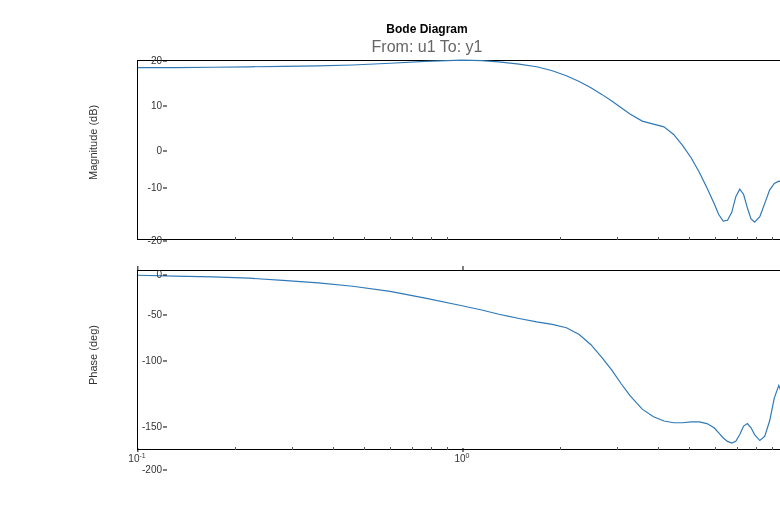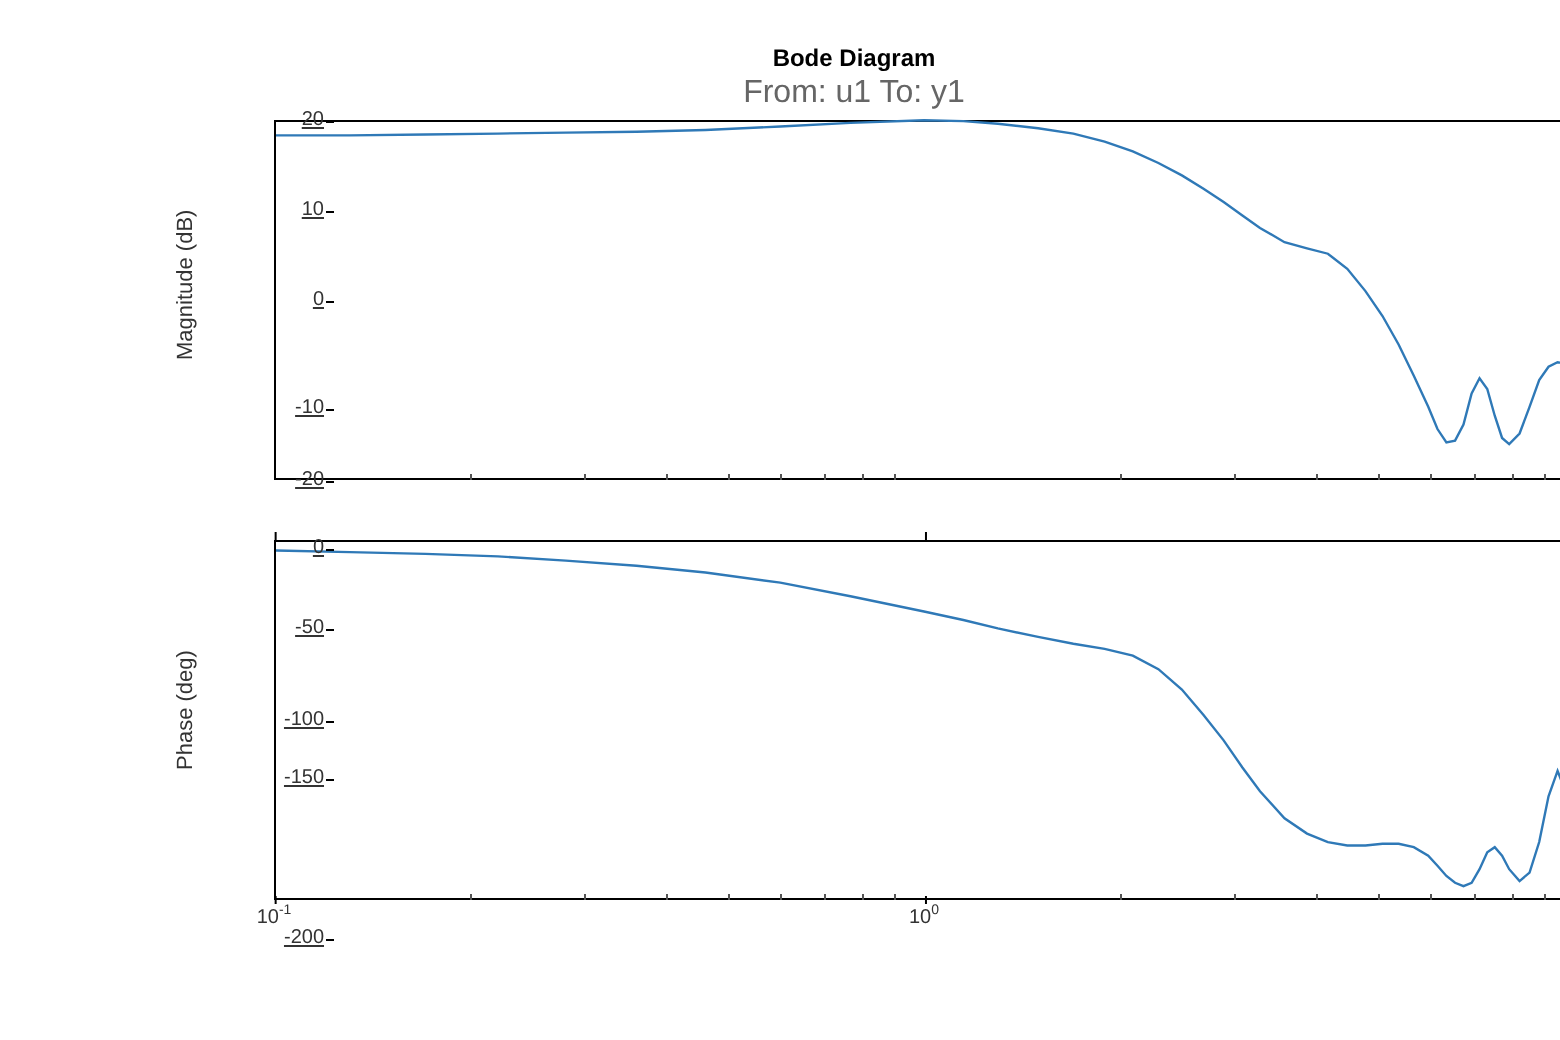--- a/index.html
+++ b/index.html
@@ -50,21 +50,20 @@
 
   
   .ytick {
     position: absolute;
     right: 655px;
     width: 40px;
     text-align: right;
     font-size: 10px;
     color: #333;
     transform: translateY(-50%);
-    text-decoration: underline;
   }
   .ytick .mark {
     position: absolute;
     right: -5px; top: 50%;
     width: 4px; height: 1px;
     background: #000;
   }
 
   
   .xtick {
@@ -129,29 +128,29 @@
   </div>
 
   <div class="panel panel-phase">
     <svg class="trace" viewBox="0 0 650 180" preserveAspectRatio="none">
       <path id="path-phase" d="M0.00 4.29 L37.03 5.14 L74.90 6.00 L111.29 7.29 L145.33 9.43 L180.80 12.00 L215.40 15.43 L252.90 20.57 L288.11 27.43 L325.00 35.14 L344.73 39.43 L362.03 43.71 L382.23 48.00 L399.90 51.43 L415.59 54.00 L429.72 57.43 L442.56 64.29 L454.33 74.57 L465.19 87.43 L475.28 100.29 L484.69 114.00 L493.52 126.00 L505.80 139.71 L517.10 147.43 L527.56 151.71 L537.29 153.43 L546.40 153.43 L554.96 152.57 L563.03 152.57 L570.66 154.29 L577.90 158.57 L582.53 163.71 L587.01 168.86 L591.35 172.29 L595.57 174.00 L599.66 172.29 L603.63 165.43 L607.50 156.86 L611.26 154.29 L614.93 158.57 L618.50 165.43 L623.70 171.43 L628.71 167.14 L633.55 151.71 L638.23 128.57 L642.76 115.71 L650.00 134.57 "></path>
     </svg>
   </div>
 
   <div id="yticks-mag">
       <div class="ytick" style="top: 240px;">-20<div class="mark"></div></div>
-      <div class="ytick" style="top: 204px;">-10<div class="mark"></div></div>
+      <div class="ytick" style="top: 187px;">-10<div class="mark"></div></div>
       <div class="ytick" style="top: 150px;">0<div class="mark"></div></div>
       <div class="ytick" style="top: 105px;">10<div class="mark"></div></div>
       <div class="ytick" style="top: 60px;">20<div class="mark"></div></div>
     </div>
 
   <div id="yticks-phase">
       <div class="ytick" style="top: 469px;">-200<div class="mark"></div></div>
-      <div class="ytick" style="top: 389px; text-align: right;">-150<div class="mark"></div></div>
+      <div class="ytick" style="top: 426px; text-align: right;">-150<div class="mark"></div></div>
       <div class="ytick" style="top: 360px;">-100<div class="mark"></div></div>
       <div class="ytick" style="top: 314px;">-50<div class="mark"></div></div>
       <div class="ytick" style="top: 274.286px;">0<div class="mark"></div></div>
     </div>
 
   <div id="xticks">
       <div class="xtick" style="left: 100px;"><span class="mark1"></span><span class="mark2"></span><span>10</span><sup>-1</sup></div>
       <div class="xtick" style="left: 425px;"><span class="mark1"></span><span class="mark2"></span><span>10</span><sup>0</sup></div>
       <div class="xtick" style="left: 750px;"><span class="mark1"></span><span class="mark2"></span><span>10</span><sup>1</sup></div>
     </div>

